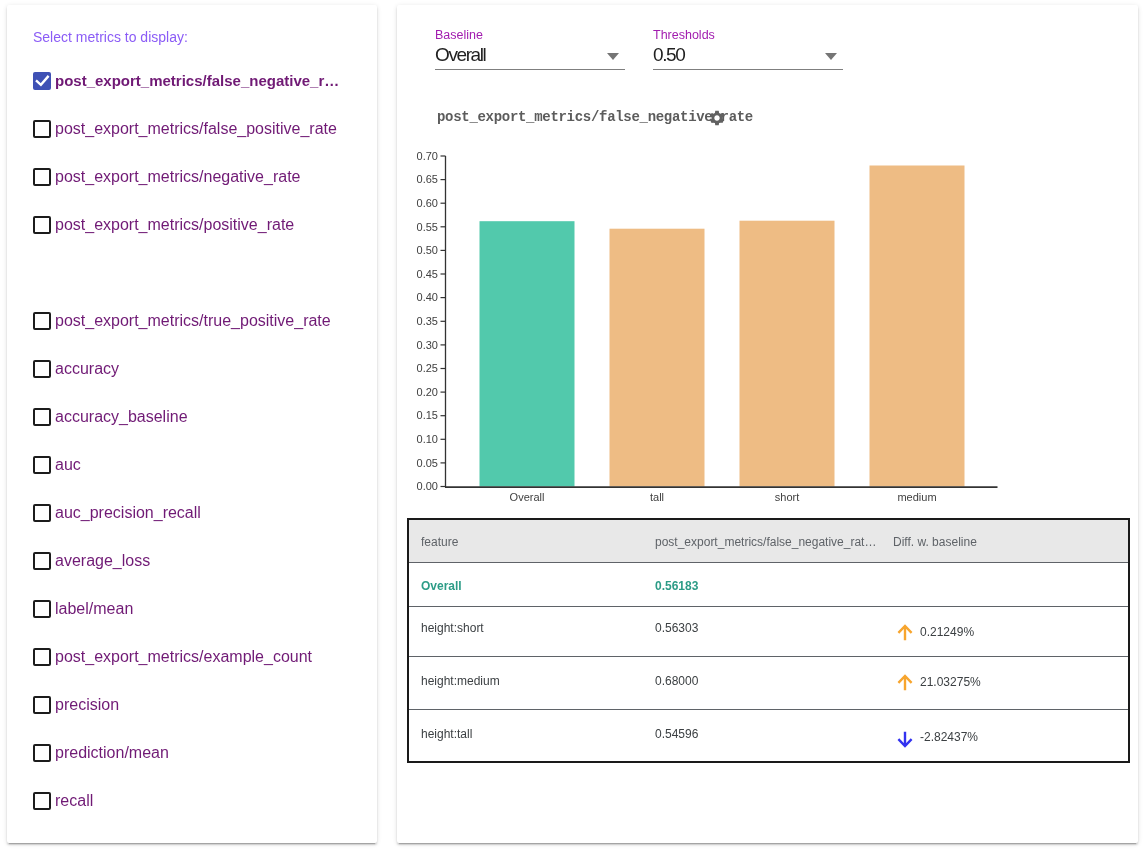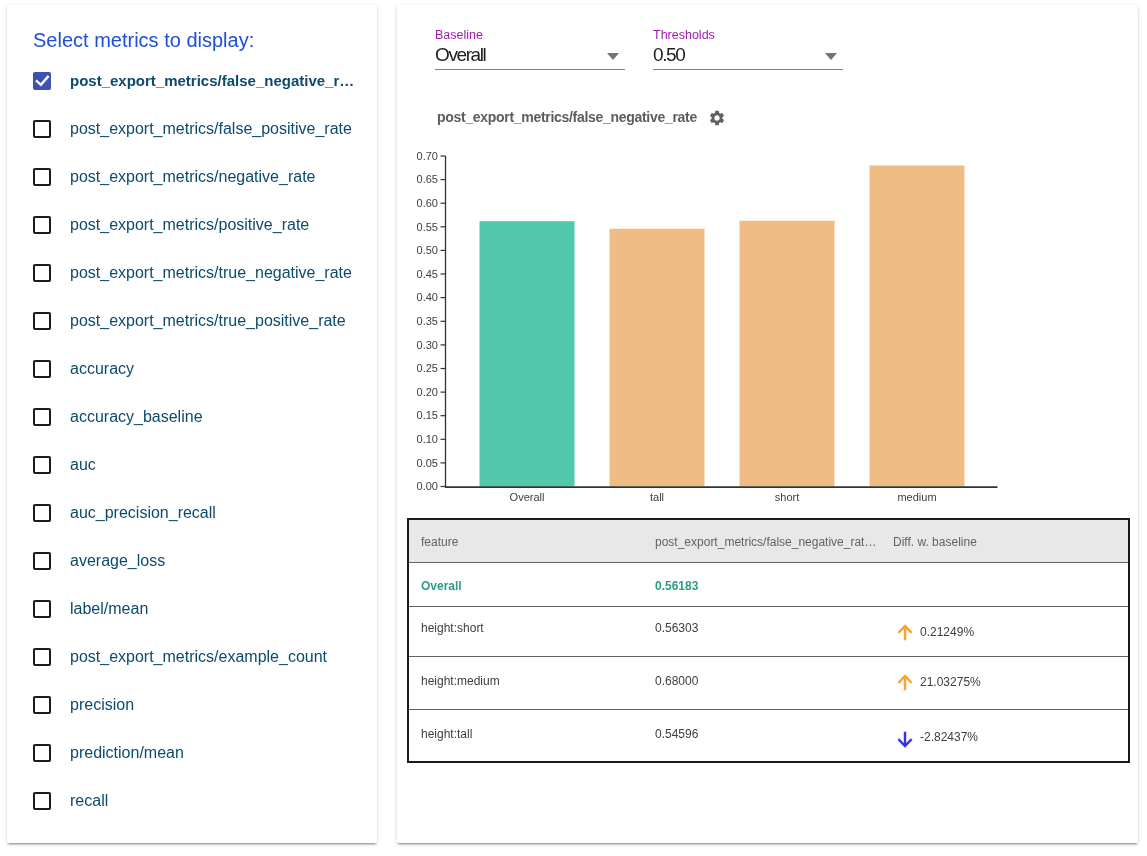--- a/index.html
+++ b/index.html
@@ -11,33 +11,33 @@
     position:relative;
   }
   .card {
     position:absolute; background:#fff; border-radius:2px;
     box-shadow: 0 2px 2px 0 rgba(0,0,0,.14), 0 1px 5px 0 rgba(0,0,0,.12), 0 3px 1px -2px rgba(0,0,0,.2);
   }
   #left { left:7px; top:5px; width:370px; height:838px; }
   #right { left:397px; top:5px; width:741px; height:838px; }
 
   
-  .sel-title { position:absolute; left:26px; top:24px; font-size:20px; color:#1d4ed8; }
+  .sel-title { position:absolute; left:26px; top:24px; font-size:14px; color:#8b5cf6; }
   .mrow { position:absolute; left:26px; height:18px; display:flex; align-items:center; white-space:nowrap; }
   .cb { width:18px; height:18px; flex:none; border:2px solid #1c1c1c; border-radius:2px; background:#fff; }
   .cb.on { border:none; background:#3f51b5; }
-  .lbl { margin-left:19px; font-size:16px; color:#0c4a6e; line-height:18px; }
+  .lbl { margin-left:4px; font-size:16px; color:#701a75; line-height:18px; }
   .lbl.b { font-weight:bold; font-size:15px; }
 
   
   .ddlabel { position:absolute; font-size:12.5px; color:#a21caf; }
   .ddvalue { position:absolute; font-size:19px; letter-spacing:-1.4px; color:#212121; }
   .ddline  { position:absolute; height:1px; background:#7f7f7f; width:190px; }
   .ddarrow { position:absolute; width:0; height:0; border-left:6px solid transparent; border-right:6px solid transparent; border-top:7px solid #757575; }
-  .chart-title { position:absolute; left:40px; top:103.5px; font-size:14px; font-weight:bold; letter-spacing:-0.3px; color:#5c5c5c; }
+  .chart-title { position:absolute; left:40px; top:103.5px; font-size:14px; font-weight:bold; letter-spacing:-0.3px; color:#5c5c5c;font-family:Liberation Mono, monospace; }
   .gear { position:absolute; left:311px; top:103.5px; }
 
   
   #tbl { position:absolute; left:9.5px; top:513px; width:723px; height:244.5px; border:2px solid #1a1a1a; background:#fff; font-size:12px; }
   .trow { position:absolute; left:0; width:100%; border-top:1px solid #5f6368; }
   .thead { background:#e8e8e8; border-top:none; }
   .tcell { position:absolute; white-space:nowrap; color:#3c4043; }
   .c1 { left:12.5px; }
   .c2 { left:246.5px; }
   .c3 { left:484.5px; }
@@ -61,24 +61,20 @@
       <span class="cb"></span>
       <span class="lbl">post_export_metrics/false_positive_rate</span>
     </div>
   <div class="mrow" style="top:211px">
       <span class="cb"></span>
       <span class="lbl">post_export_metrics/positive_rate</span>
     </div>
   <div class="mrow" style="top:163px">
       <span class="cb"></span>
       <span class="lbl">post_export_metrics/negative_rate</span>
-    </div>
-  <div class="mrow" style="top:259px">
-      <span class="cb"></span>
-      <span class="lbl">post_export_metrics/true_negative_rate</span>
     </div>
   <div class="mrow" style="top:307px">
       <span class="cb"></span>
       <span class="lbl">post_export_metrics/true_positive_rate</span>
     </div>
   <div class="mrow" style="top:355px">
       <span class="cb"></span>
       <span class="lbl">accuracy</span>
     </div>
   <div class="mrow" style="top:403px">

